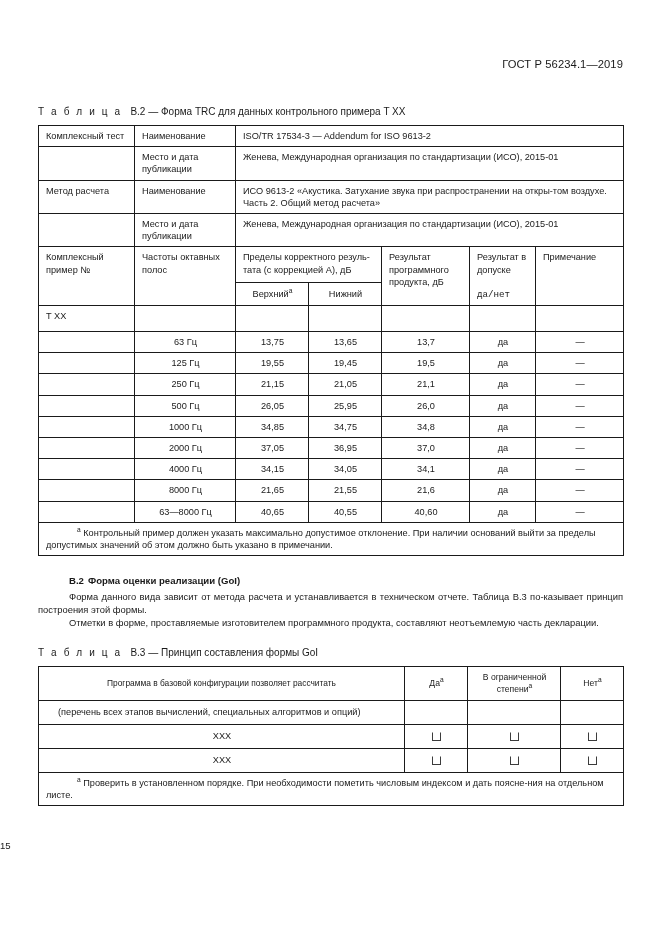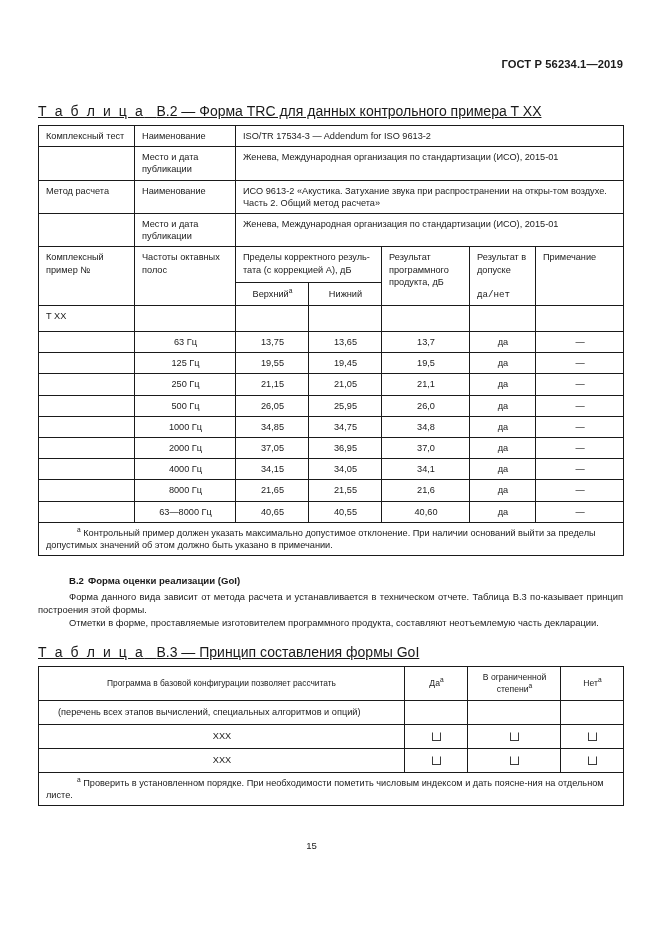--- a/index.html
+++ b/index.html
@@ -22,41 +22,40 @@
     height: 935px;
     overflow: hidden;
   }
   .std-header {
     position: absolute;
     left: 0;
     top: 58px;
     width: 623px;
     text-align: right;
     font-size: 11.2px;
-    font-weight: bold;
+    font-weight: normal;
     letter-spacing: 0.1px;
   }
   .body-block {
     position: absolute;
     left: 38px;
     top: 88px;
     width: 585px;
   }
   p.para {
     margin: 0 0 0 0;
     font-size: 9.4px;
     line-height: 13px;
     text-indent: 31px;
     text-align: justify;
   }
   .tbl-caption {
-    font-size: 14px;
+    font-size: 10px;
     line-height: 13px;
     margin: 17px 0 7px 0;
-    text-decoration: underline;
   }
   .tbl-caption .spaced {
     letter-spacing: 2.1px;
   }
   table.gost {
     border-collapse: collapse;
     width: 585px;
     table-layout: fixed;
   }
   table.gost td, table.gost th {
@@ -104,21 +103,21 @@
     height: 7px;
     border: 1px solid #3c3c3c;
     border-top-color: transparent;
     vertical-align: middle;
   }
   .page-num {
     position: absolute;
     left: 0;
     top: 840px;
     width: 623px;
-    text-align: center;
+    text-align: left;
     font-size: 9.6px;
   }
   .b3wrap { margin-top: 3px; }
 </style>
 </head>
 <body>
 
 <div class="page">
 
   <div class="std-header">ГОСТ Р 56234.1—2019</div>

